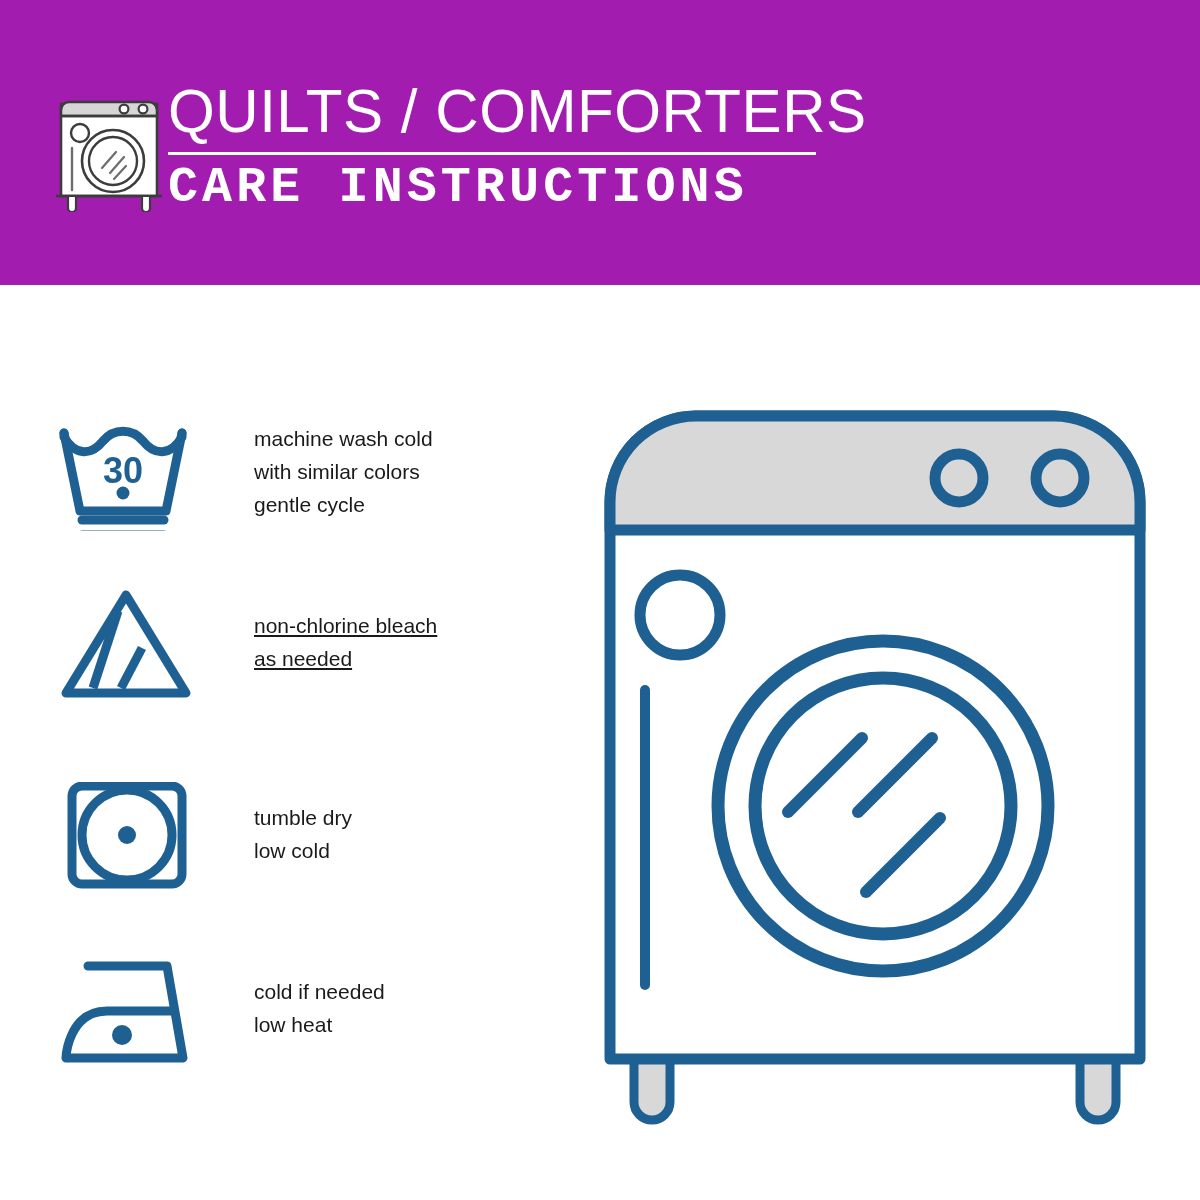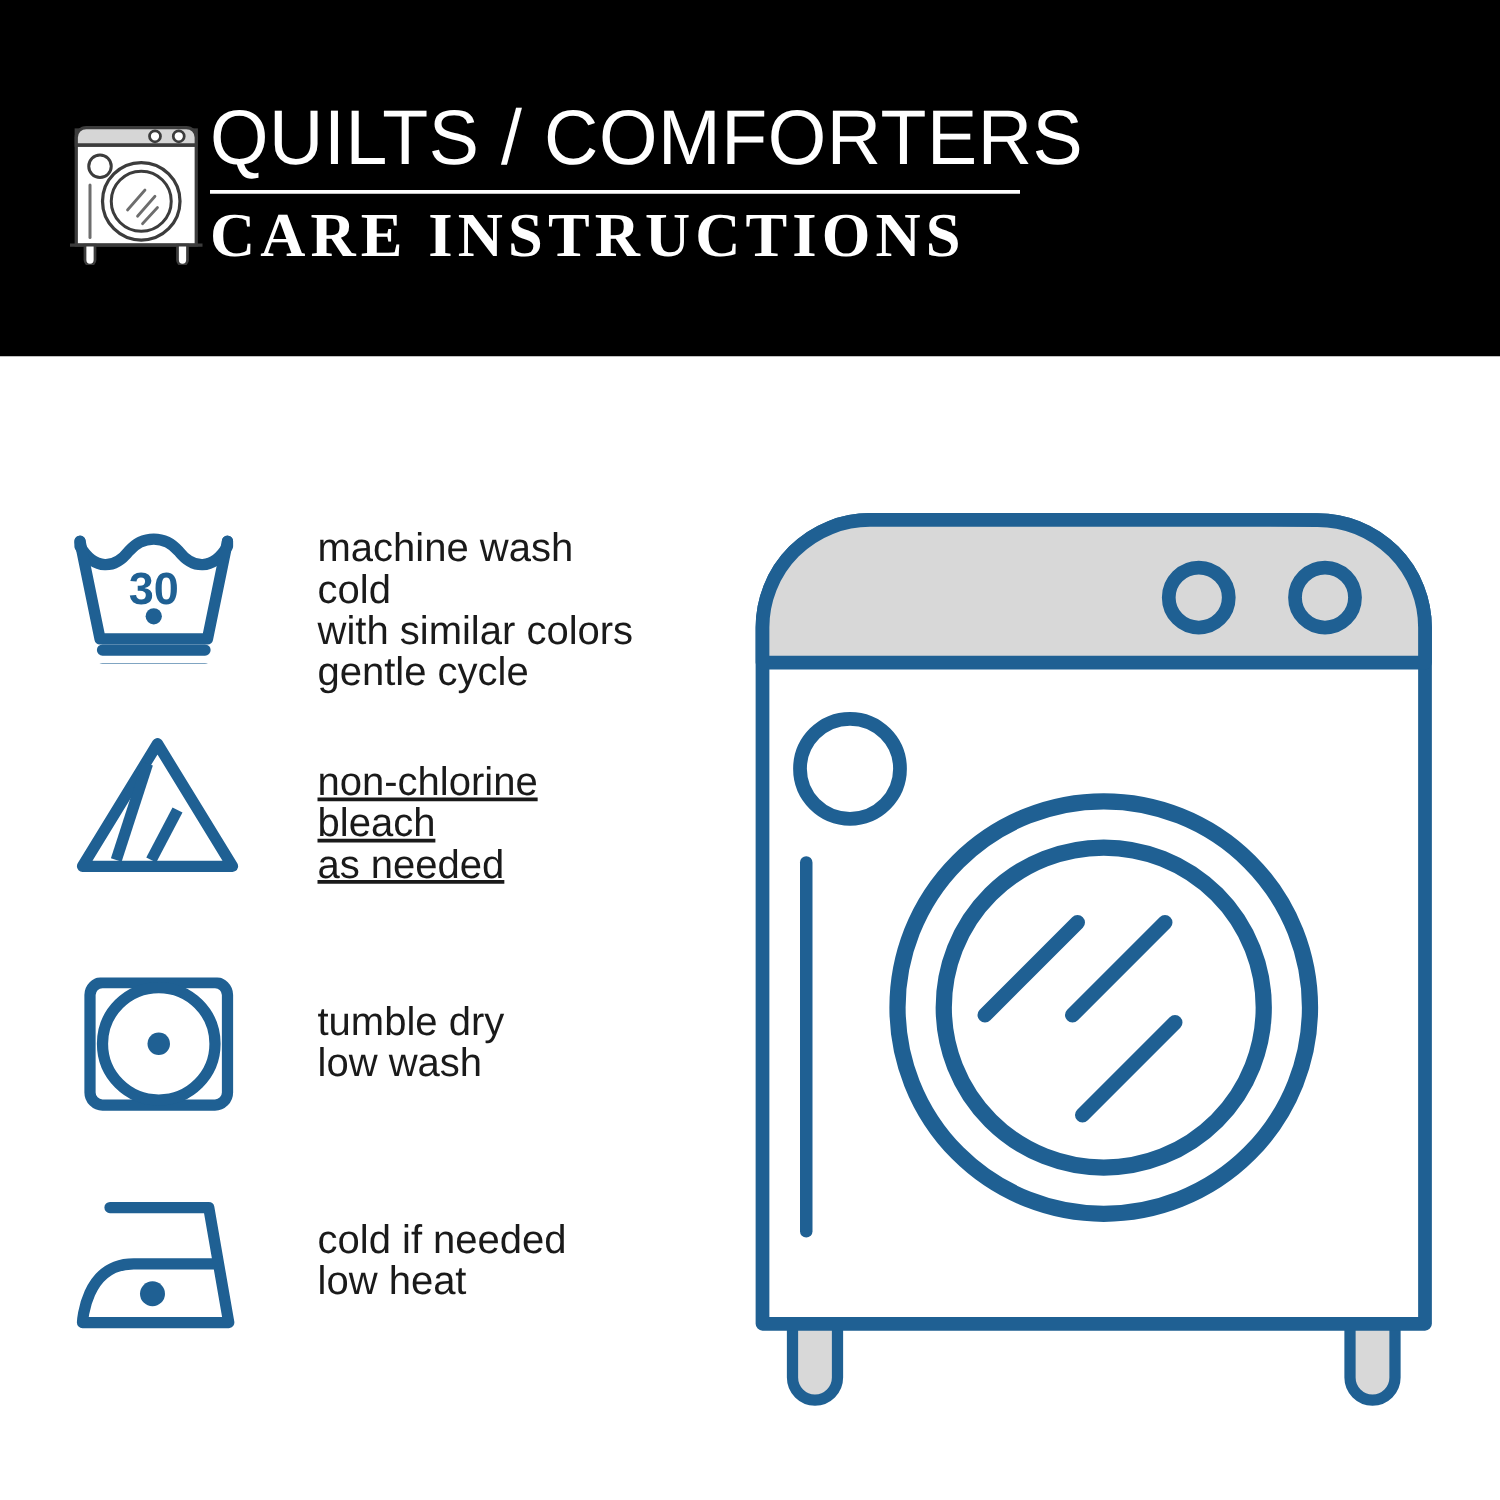--- a/index.html
+++ b/index.html
@@ -19,21 +19,21 @@
     overflow: hidden;
   }
 
   
   #header-band {
     position: absolute;
     left: 0;
     top: 0;
     width: 1200px;
     height: 285px;
-    background: #000000;
+    background: #a21caf;
   }
   #header-logo {
     position: absolute;
     left: 50px;
     top: 78px;
     width: 118px;
     height: 134px;
   }
   #header-text-block {
     position: absolute;
@@ -56,21 +56,21 @@
   #title-divider {
     display: block;
     width: 648px;
     height: 3px;
     background: #ffffff;
     margin: 6px 0 4px 0;
   }
   #title-secondary {
     display: block;
     color: #ffffff;
-    font-family: Liberation Serif, serif;
+    font-family: Liberation Mono, monospace;
     font-weight: 700;
     font-size: 50px;
     line-height: 58px;
     letter-spacing: 4.1px;
     white-space: nowrap;
   }
 
   
   #care-list {
     position: absolute;
@@ -89,21 +89,21 @@
     left: 58px;
     top: 0;
     width: 136px;
     height: 120px;
   }
   .care-text {
     position: absolute;
     left: 254px;
     color: #1a1a1a;
     font-family: "Liberation Sans", sans-serif;
-    font-size: 32px;
+    font-size: 21px;
     line-height: 33px;
     font-weight: 400;
     white-space: pre-line;
   }
 
   #care-row-wash   { top: 126px; }
   #care-row-bleach { top: 300px; }
   #care-row-dry    { top: 497px; }
   #care-row-iron   { top: 668px; }
 
@@ -201,21 +201,21 @@
 
     <div class="care-row" id="care-row-dry">
       <div class="care-icon">
         <svg viewBox="0 0 136 120" width="136" height="120" aria-hidden="true">
           <rect x="14" y="4" width="110" height="98" rx="10" ry="10" fill="none" stroke="#1f6093" stroke-width="9"></rect>
           <circle cx="69" cy="53" r="45" fill="none" stroke="#1f6093" stroke-width="9"></circle>
           <circle cx="69" cy="53" r="9" fill="#1f6093"></circle>
         </svg>
       </div>
       <div class="care-text">tumble dry
-low wash</div>
+low cold</div>
     </div>
 
     <div class="care-row" id="care-row-iron">
       <div class="care-icon">
         <svg viewBox="0 0 136 120" width="136" height="120" aria-hidden="true">
 
           <path d="M30 13 L109 13 L125 105 L8 105 C8 105 10 58 49 58 L115 58" fill="none" stroke="#1f6093" stroke-width="9" stroke-linejoin="round" stroke-linecap="round"></path>
           <circle cx="64" cy="82" r="10" fill="#1f6093"></circle>
         </svg>
       </div>

